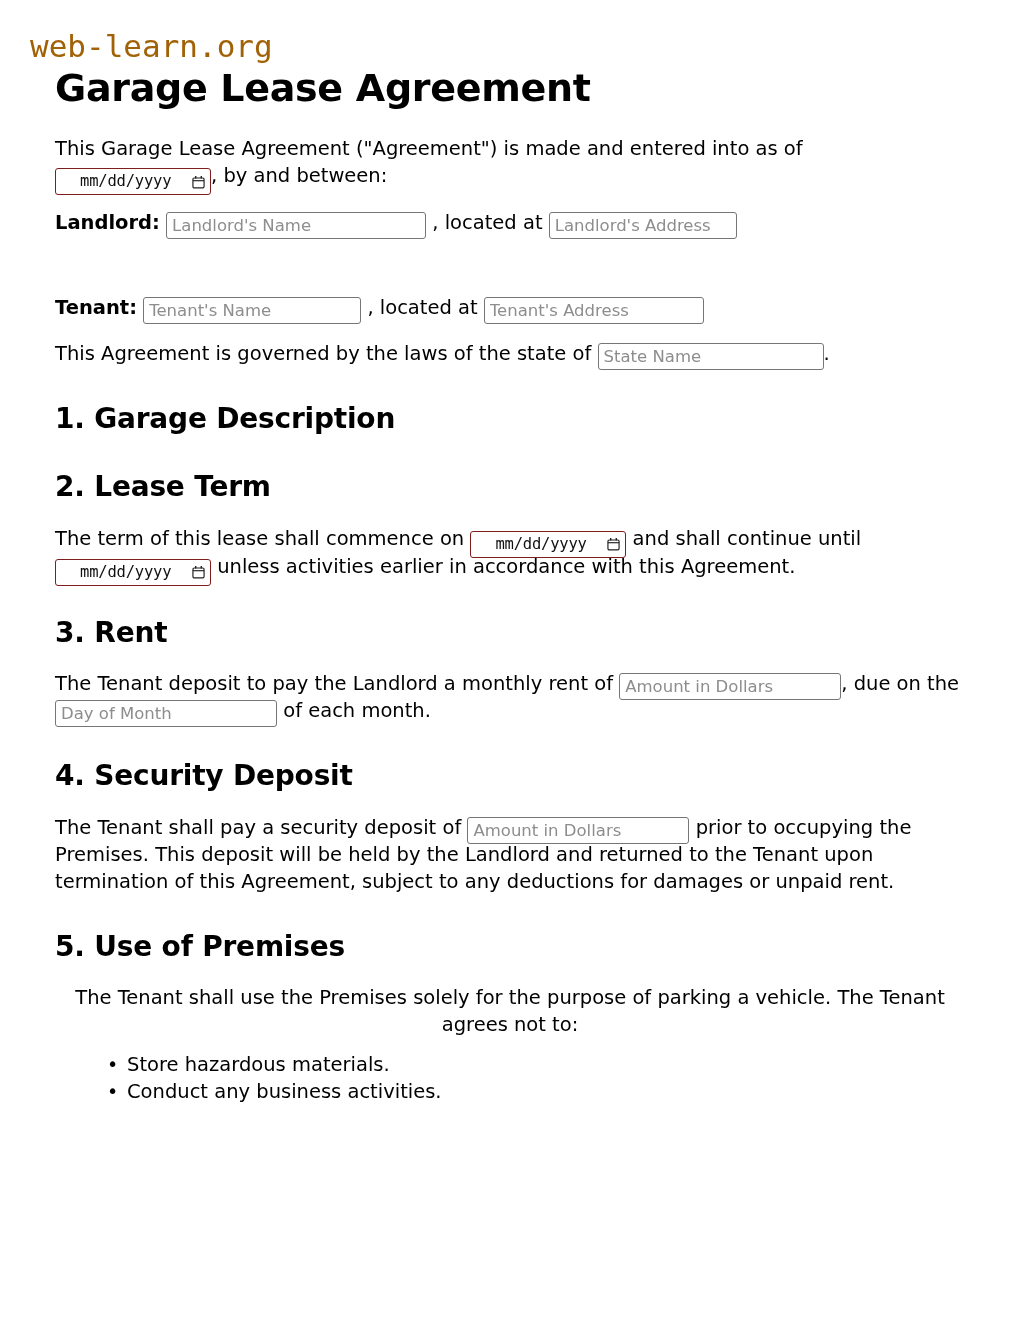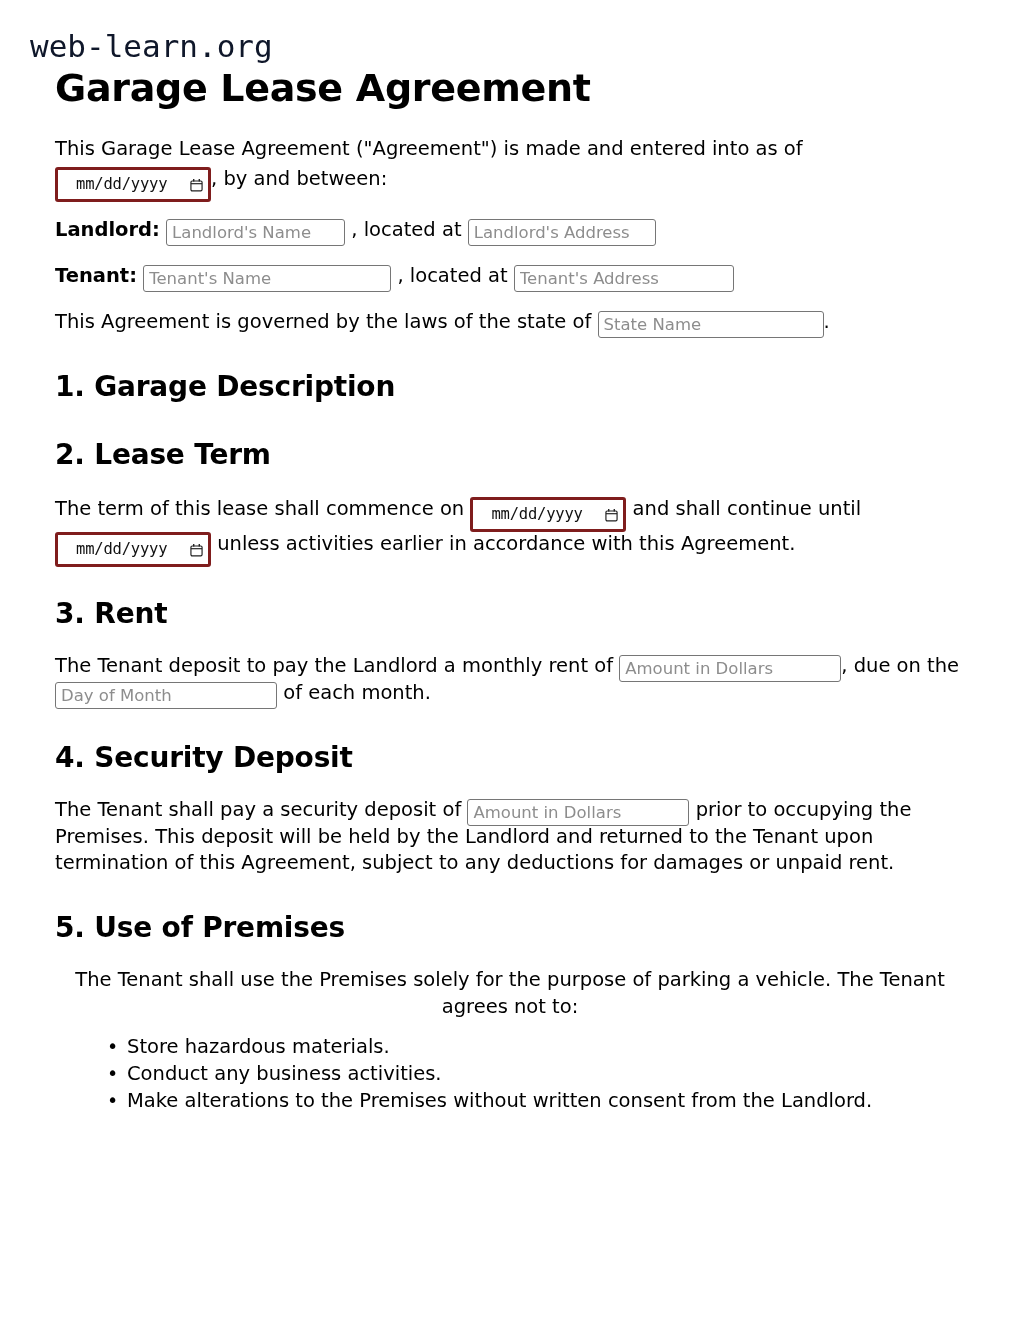--- a/index.html
+++ b/index.html
@@ -17,21 +17,21 @@
   }
   .page {
     position: relative;
     width: 1025px;
     box-sizing: border-box;
     padding: 0;
   }
   .brand {
     font-family: "DejaVu Sans Mono", monospace;
     font-size: 31px;
-    color: #0f172a;
+    color: #a16207;
     letter-spacing: 0px;
     margin: 0;
     padding: 30px 0 0 30px;
     line-height: 1.05;
     white-space: nowrap;
   }
   .content {
     padding: 0 60px 0 55px;
   }
   h1.doc-title {
@@ -74,42 +74,42 @@
     box-sizing: border-box;
     vertical-align: baseline;
     position: relative;
     top: 2px;
     outline: none;
   }
   input.txt::placeholder {
     color: #8d8d8d;
     opacity: 1;
   }
-  .w-name      { width: 179px; }
+  .w-name      { width: 260px; }
   .w-addr      { width: 188px; }
-  .w-tname     { width: 248px; }
+  .w-tname     { width: 218px; margin-top: 39px; }
   .w-taddr     { width: 220px; }
   .w-state     { width: 226px; }
   .w-garage    { width: 222px; }
   .w-amount    { width: 222px; }
   .w-day       { width: 222px; }
   .w-deposit   { width: 222px; }
 
   
   .dateinput {
     display: inline-flex;
     align-items: center;
     justify-content: space-between;
-    border: 3px solid #7f1d1d;
+    border: 1px solid #7f1d1d;
     border-radius: 3px;
     background: #ffffff;
-    height: 35px;
+    height: 27px;
     width: 156px;
     box-sizing: border-box;
-    padding: 0 5px 0 18px;
+    padding: 0 5px 0 24px;
     vertical-align: baseline;
     position: relative;
     top: 4px;
   }
   .dateinput .dtext {
     font-family: "DejaVu Sans Mono", monospace;
     font-size: 15.5px;
     color: #111;
     letter-spacing: -0.2px;
     white-space: nowrap;
@@ -225,18 +225,17 @@
       <span>The Tenant shall pay a security deposit of</span>
       <input class="txt w-deposit" type="text" placeholder="Amount in Dollars" style="">
       <span>prior to occupying the Premises. This deposit will be held by the Landlord and returned to the Tenant upon termination of this Agreement, subject to any deductions for damages or unpaid rent.</span>
     </p>
 
     <h2 class="section-title">5. Use of Premises</h2>
     <p class="para tight">The Tenant shall use the Premises solely for the purpose of parking a vehicle. The Tenant agrees not to:</p>
     <ul class="bullets">
       <li>Store hazardous materials.</li>
       <li>Conduct any business activities.</li>
-      <li>Make alterations to the Premises without written consent from the Landlord.</li>
     </ul>
 
 
   </div>
 </div>
 
 </body></html>

